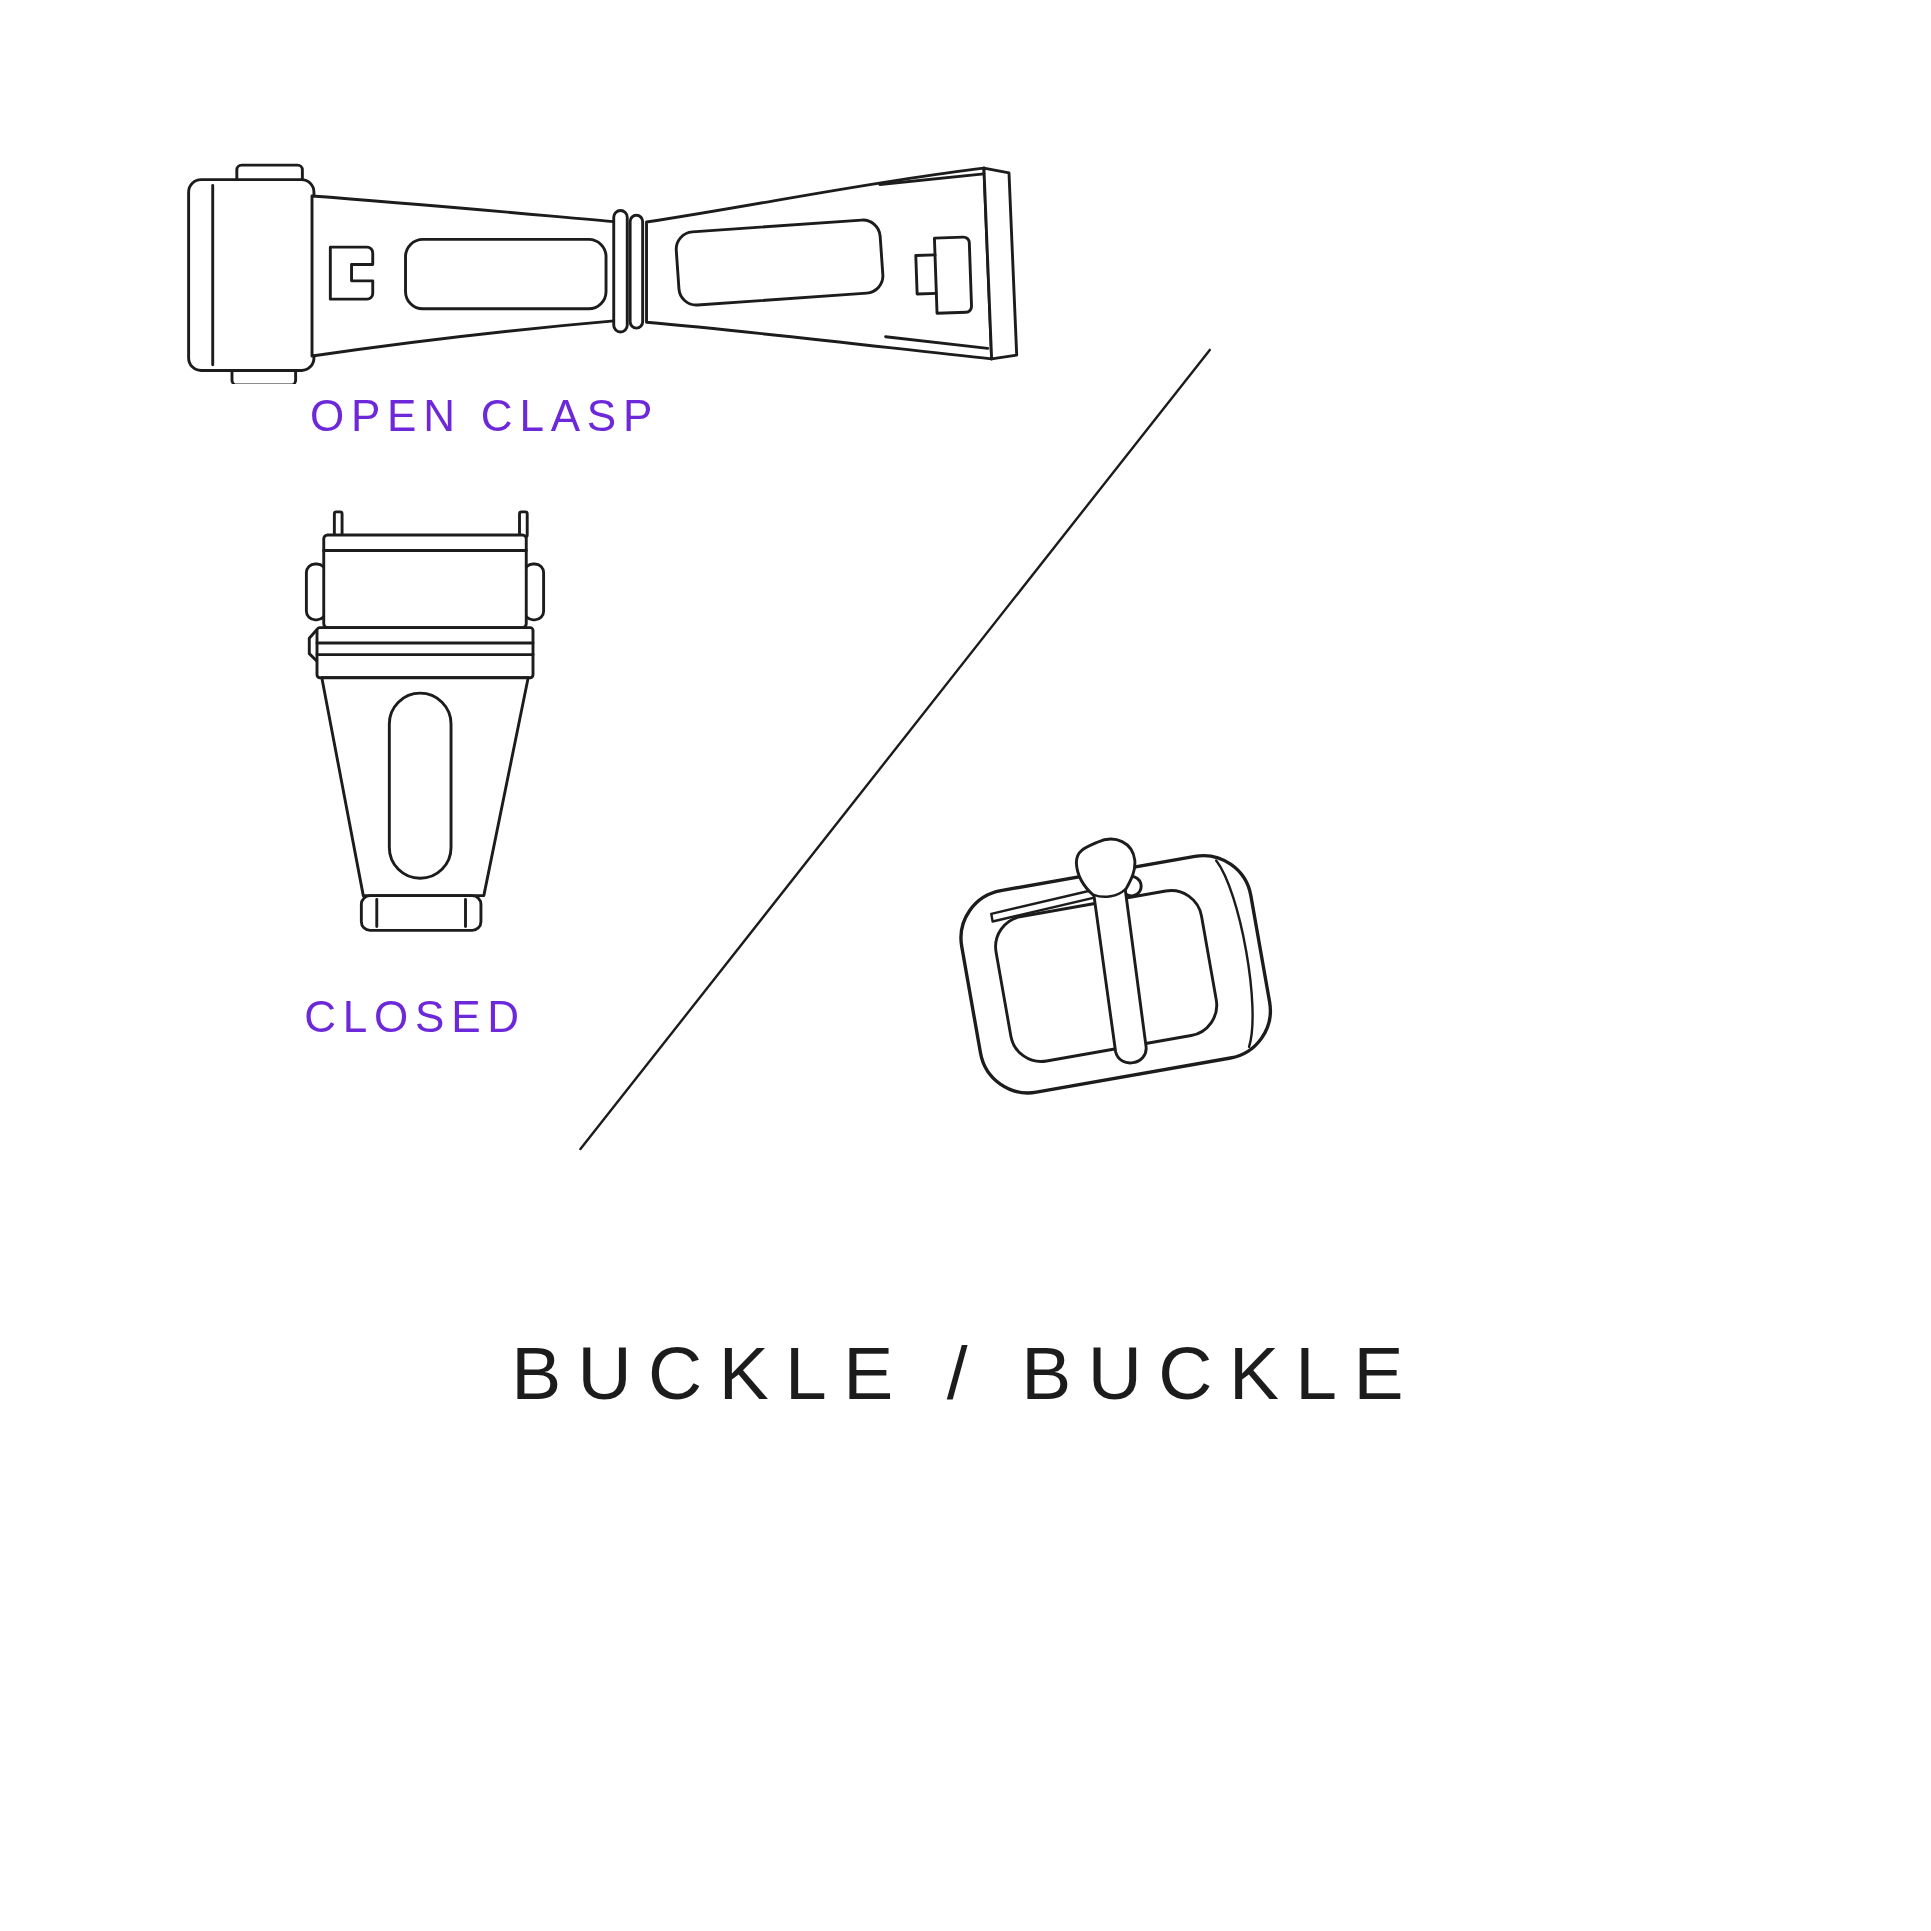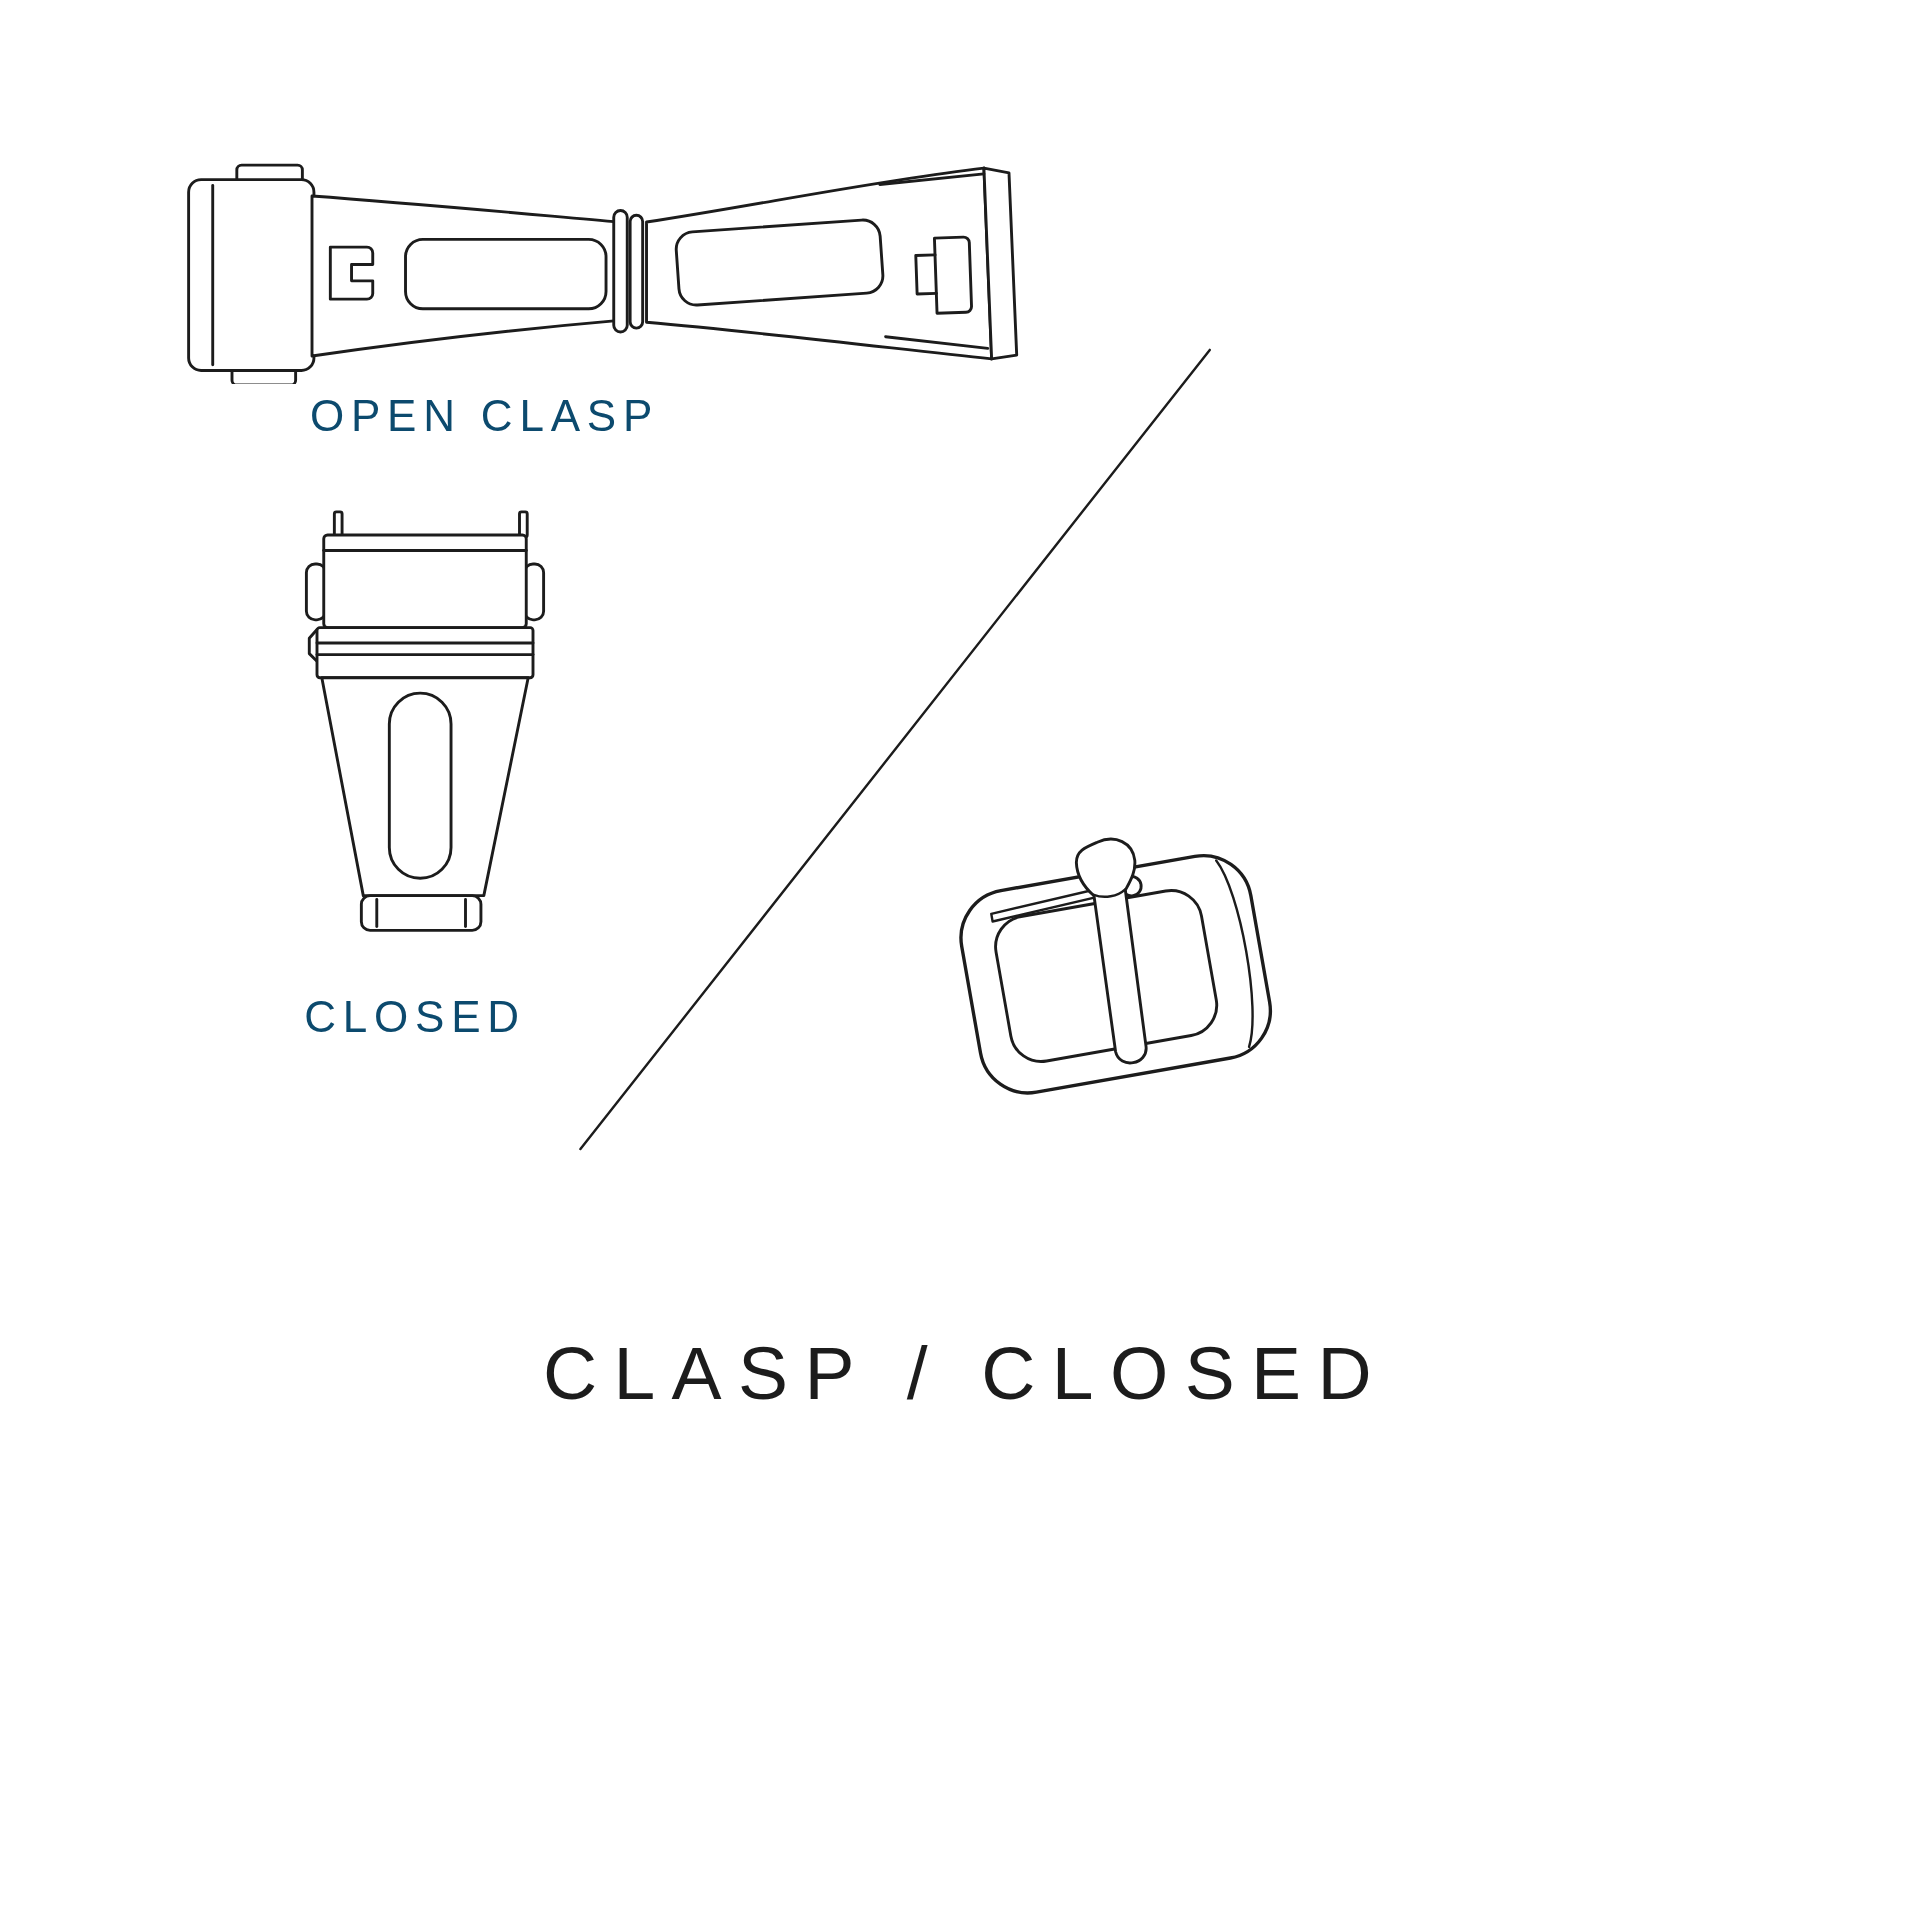--- a/index.html
+++ b/index.html
@@ -16,21 +16,21 @@
     height: 1931px;
     background: #ffffff;
     overflow: hidden;
   }
   .fig {
     position: absolute;
     display: block;
   }
   .caption {
     position: absolute;
-    color: #0c4a6e;
+    color: #6d28d9;
     font-size: 44px;
     letter-spacing: 6.8px;
     font-weight: 400;
     text-align: center;
     white-space: nowrap;
   }
   .title {
     position: absolute;
     left: 0;
     width: 1931px;
@@ -130,16 +130,16 @@
       <path class="open-ln" d="M303,66 C 322,102 322,226 303,262" stroke-width="2.5"></path>
 
       <path class="open-ln" d="M64,80 L206,72 M64,88 L206,80 M64,80 L64,88" stroke-width="2.5"></path>
       <circle cx="212" cy="77" r="10"></circle>
 
       <path d="M185,26 C 205,21 221,33 220,51 C 219,63 212,71 205,80 L 198,243 C 197,262 167,262 166,243 L 172,80 C 164,70 158,57 160,43 C 162,31 172,29 185,26 Z"></path>
       <path class="open-ln" d="M172,79 C 182,85 196,85 205,79" stroke-width="2.5"></path>
     </g>
   </svg>
 
-  <div class="title">CLASP / CLOSED</div>
+  <div class="title">BUCKLE / BUCKLE</div>
 
 </div>
 
 
 </body></html>

